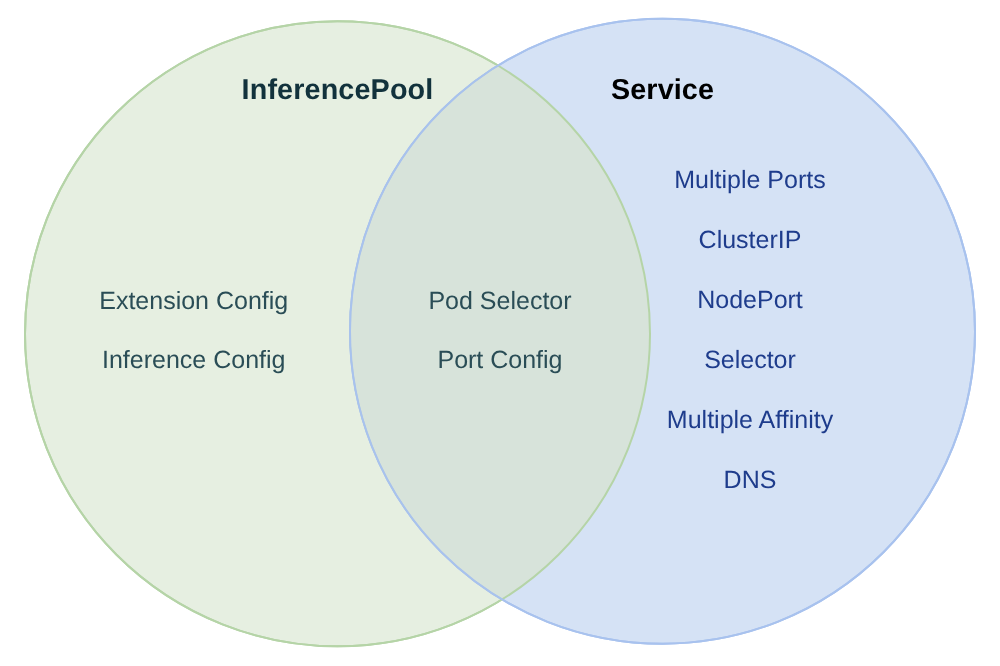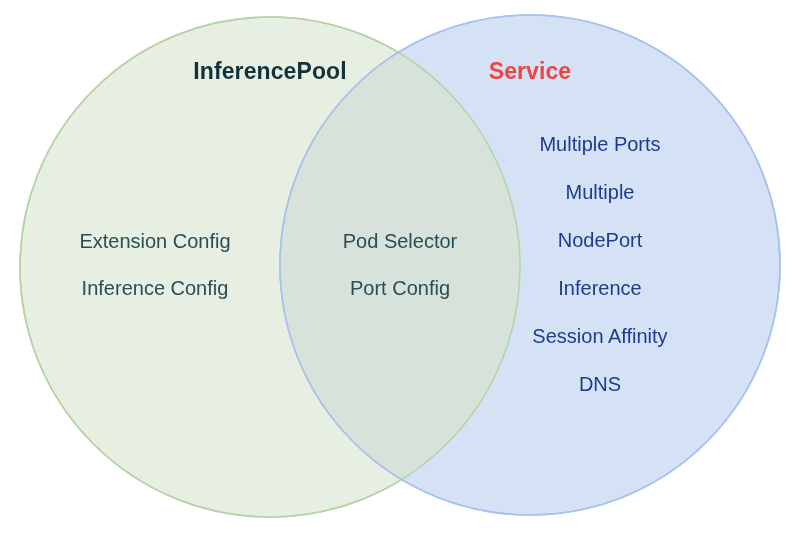--- a/index.html
+++ b/index.html
@@ -43,21 +43,21 @@
   #title-left {
     left: 160px;
     top: 58px;
     width: 220px;
     color: #12323c;
   }
   #title-right {
     left: 440px;
     top: 58px;
     width: 180px;
-    color: #ef4444;
+    color: #000000;
   }
 
   
   .item-col {
     position: absolute;
     display: flex;
     flex-direction: column;
   }
   .venn-item {
     font-size: 20px;
@@ -136,21 +136,21 @@
       <div class="venn-item">Port Config</div>
     </div>
 
     <div class="item-col" id="col-left">
       <div class="venn-item">Extension Config</div>
       <div class="venn-item">Inference Config</div>
     </div>
 
     <div class="item-col" id="col-right">
       <div class="venn-item">Multiple Ports</div>
-      <div class="venn-item">Multiple</div>
+      <div class="venn-item">ClusterIP</div>
       <div class="venn-item">NodePort</div>
-      <div class="venn-item">Inference</div>
-      <div class="venn-item">Session Affinity</div>
+      <div class="venn-item">Selector</div>
+      <div class="venn-item">Multiple Affinity</div>
       <div class="venn-item">DNS</div>
     </div>
 
   </div>
 </div>
 
 </body></html>

